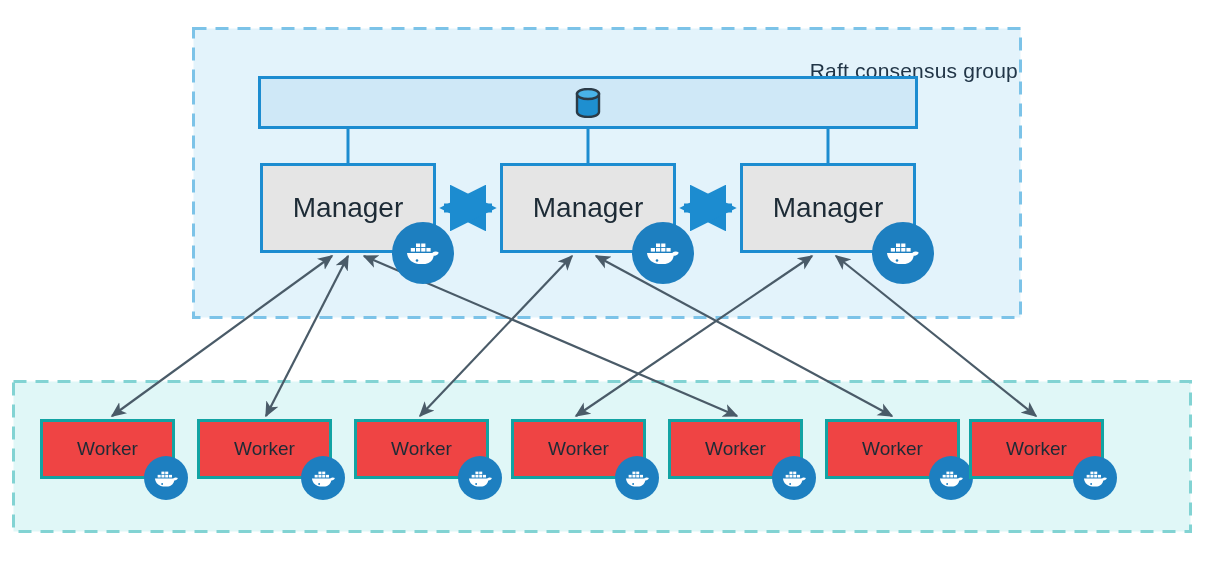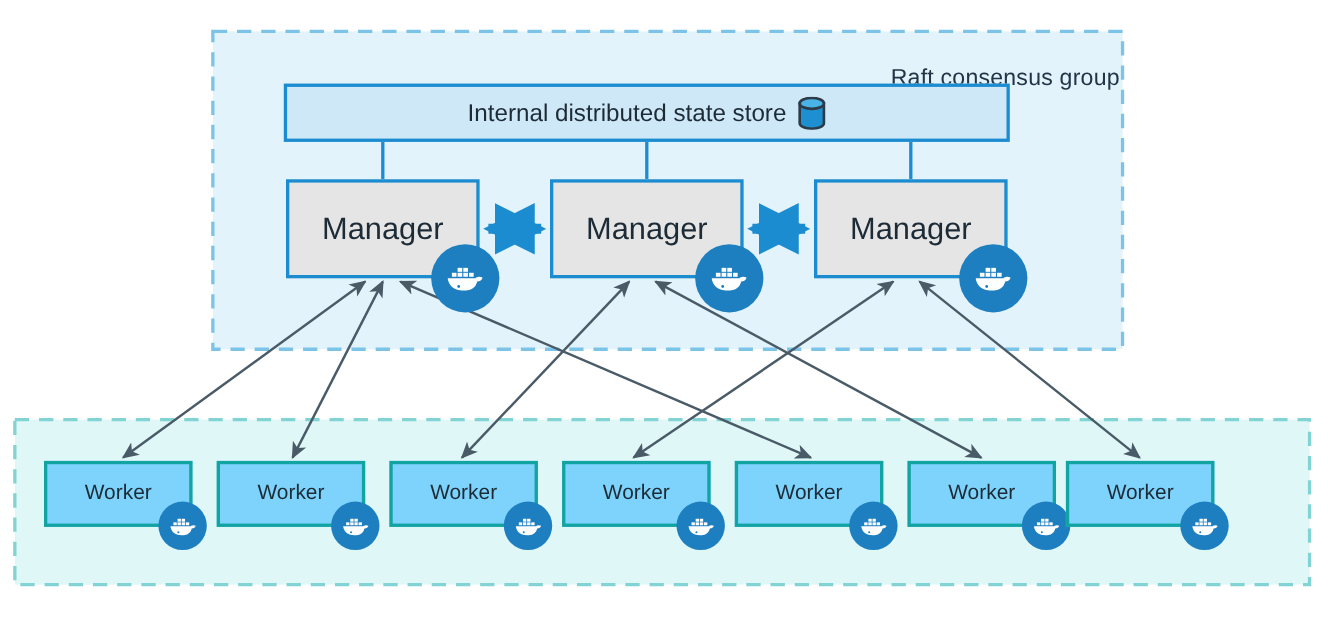--- a/index.html
+++ b/index.html
@@ -48,21 +48,21 @@
     background: #cfe8f7;
     font-size: 22px;
   }
   .manager-box {
     border: 3px solid #1c8cd0;
     background: #e5e5e5;
     font-size: 28px;
   }
   .worker-box {
     border: 3px solid #12a3a3;
-    background: #7dd3fc;
+    background: #ef4444;
     font-size: 19px;
   }
   .store-inner {
     display: inline-flex;
     align-items: center;
     gap: 10px;
   }
   .db-icon { display: block; }
   .docker-badge {
     position: absolute;
@@ -113,21 +113,20 @@
       <line x1="596" y1="256" x2="892" y2="416" marker-start="url(#ah)" marker-end="url(#ah)"></line>
       <line x1="812" y1="256" x2="576" y2="416" marker-start="url(#ah)" marker-end="url(#ah)"></line>
       <line x1="836" y1="256" x2="1036" y2="416" marker-start="url(#ah)" marker-end="url(#ah)"></line>
     </g>
   </svg>
 
   <div class="zone-label" id="raft-label">Raft consensus group</div>
 
   <div class="node-box store-box" style="left:258px; top:76px; width:660px; height:53px;">
     <span class="store-inner">
-      <span>Internal distributed state store</span>
       <svg class="db-icon" width="26" height="30" viewBox="0 0 26 30">
         <path d="M2,6 L2,24 A11,5 0 0 0 24,24 L24,6 Z" fill="#1e8fd0" stroke="#2b3b47" stroke-width="2.4"></path>
         <ellipse cx="13" cy="6" rx="11" ry="5" fill="#49b3e8" stroke="#2b3b47" stroke-width="2.4"></ellipse>
       </svg>
     </span>
   </div>
 
   <div class="node-box manager-box" style="left:260px; top:163px; width:176px; height:90px;">
     <span>Manager</span>
   </div>

